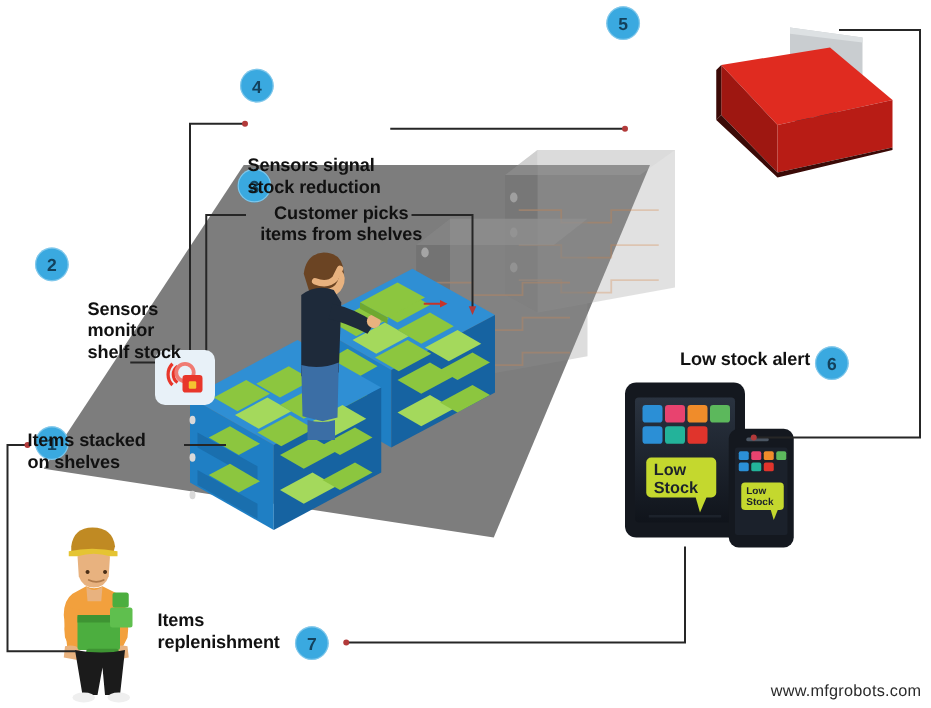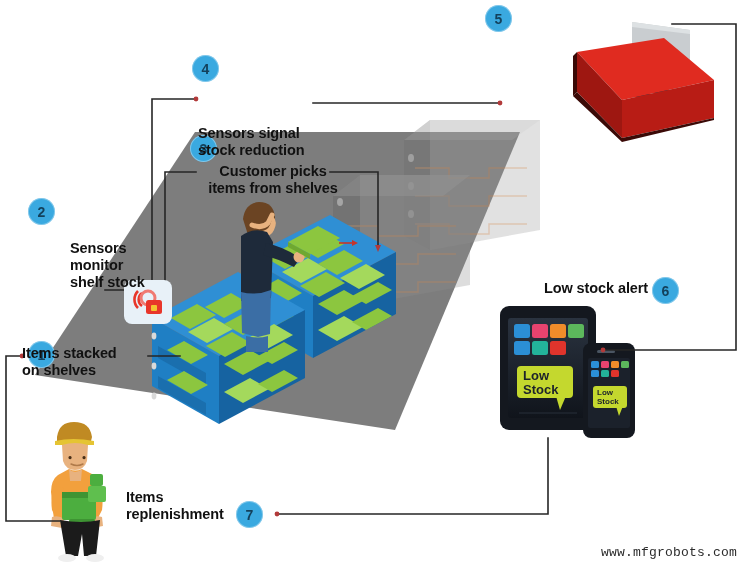--- a/index.html
+++ b/index.html
@@ -9,21 +9,21 @@
   .layer{position:absolute;left:0;top:0;width:745px;height:566px;}
   svg.layer{pointer-events:none;}
 
   .badge{position:absolute;width:27px;height:27px;border-radius:50%;
          background:#3aa9e0;color:#13415c;font-size:14px;font-weight:bold;
          display:flex;align-items:center;justify-content:center;
          box-shadow:0 0 0 1px rgba(255,255,255,.35) inset;}
   .cap{position:absolute;color:#111;font-weight:bold;font-size:14.5px;
        line-height:17px;letter-spacing:-0.1px;white-space:pre-line;}
 
-  .wm{position:absolute;right:8px;bottom:6px;font-family:Liberation Mono, monospace;
+  .wm{position:absolute;right:8px;bottom:6px;font-family:Liberation Sans, sans-serif;
       font-size:13px;color:#2b2b2b;letter-spacing:.2px;}
 </style>
 </head>
 <body>
 
 <div id="stage">
 
   <svg class="layer" viewBox="0 0 745 566">
     <defs>
       <linearGradient id="gTabGlow" x1="0" y1="0" x2="0" y2="1">

